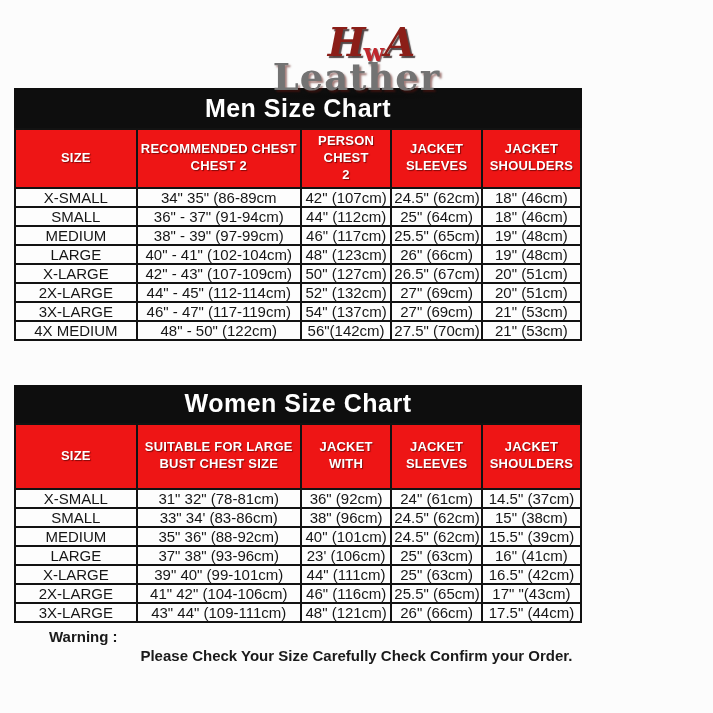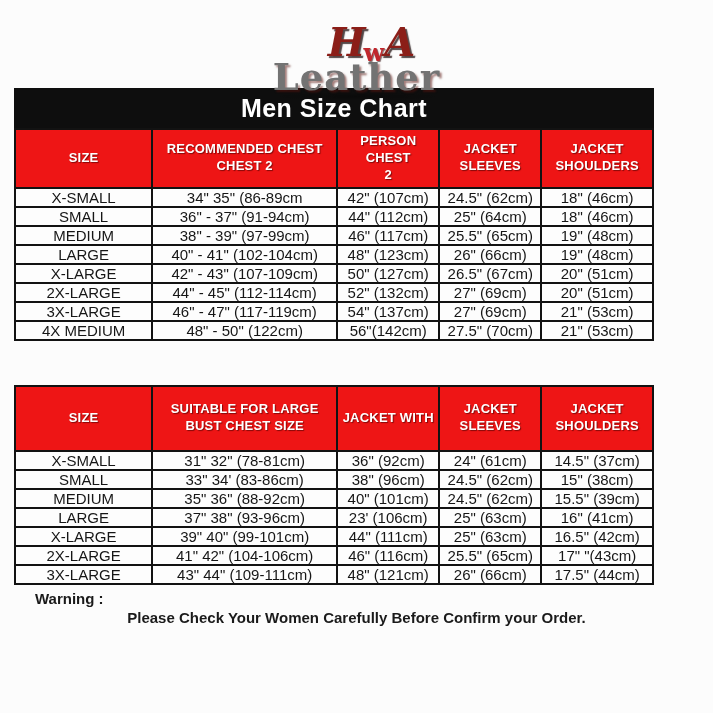--- a/index.html
+++ b/index.html
@@ -36,21 +36,21 @@
     letter-spacing:1px;
     text-shadow:2px 2px 2px rgba(90,20,15,.55);
   }
   .logo-shadow {
     width:180px; height:9px; margin:2px auto 0;
     background:radial-gradient(ellipse at center, rgba(0,0,0,.28) 0%, rgba(0,0,0,0) 70%);
     border-radius:50%;
   }
 
   
-  .size-chart { width:640px; margin-left:14px; }
+  .size-chart { width:568px; margin-left:14px; }
   .chart-title-bar {
     background:#0e0e0e; color:#ffffff;
     height:40px; display:flex; align-items:center; justify-content:center;
     font-size:25px; font-weight:bold;
     letter-spacing:.5px;
   }
   .women .chart-title-bar { height:38px; }
 
   table { width:100%; border-collapse:collapse; table-layout:fixed; background:#fdfdfd; }
   col.c1{width:21.5%} col.c2{width:29%} col.c3{width:16%} col.c4{width:16%} col.c5{width:17.5%}
@@ -78,21 +78,21 @@
     color:#161616;
     white-space:nowrap;
     overflow:hidden;
   }
   .women td { height:17.4px; }
 
   .chart-gap { height:44px; }
 
   
   .warning { margin:5px 14px 0; }
-  .warning-label { font-weight:bold; font-size:15px; margin-left:21px; }
+  .warning-label { font-weight:bold; font-size:15px; margin-left:35px; }
   .warning-message { font-weight:bold; font-size:15px; text-align:center; margin-top:2px; }
 </style>
 </head>
 <body>
 
 <div class="logo-block">
   <div class="logo-mark"><span>H</span><span class="logo-w">w</span><span>A</span></div>
   <div class="logo-word">Leather</div>
   <div class="logo-shadow"></div>
 </div>
@@ -187,20 +187,21 @@
           <td>27.5" (70cm)</td>
           <td>21" (53cm)</td>
         </tr>
       </tbody>
   </table>
 </div>
 
 <div class="chart-gap"></div>
 
 <div class="size-chart women">
+  <div class="chart-title-bar">Women Size Chart</div>
   <table>
     <colgroup>
         <col class="c1">
         <col class="c2">
         <col class="c3">
         <col class="c4">
         <col class="c5">
       </colgroup>
     <thead>
       <tr>
@@ -273,14 +274,14 @@
           <td>48" (121cm)</td>
           <td>26" (66cm)</td>
           <td>17.5" (44cm)</td>
         </tr>
       </tbody>
   </table>
 </div>
 
 <div class="warning">
   <div class="warning-label">Warning :</div>
-  <div class="warning-message">Please Check Your Women Carefully Before Confirm your Order.</div>
+  <div class="warning-message">Please Check Your Size Carefully Check Confirm your Order.</div>
 </div>
 
 </body></html>

